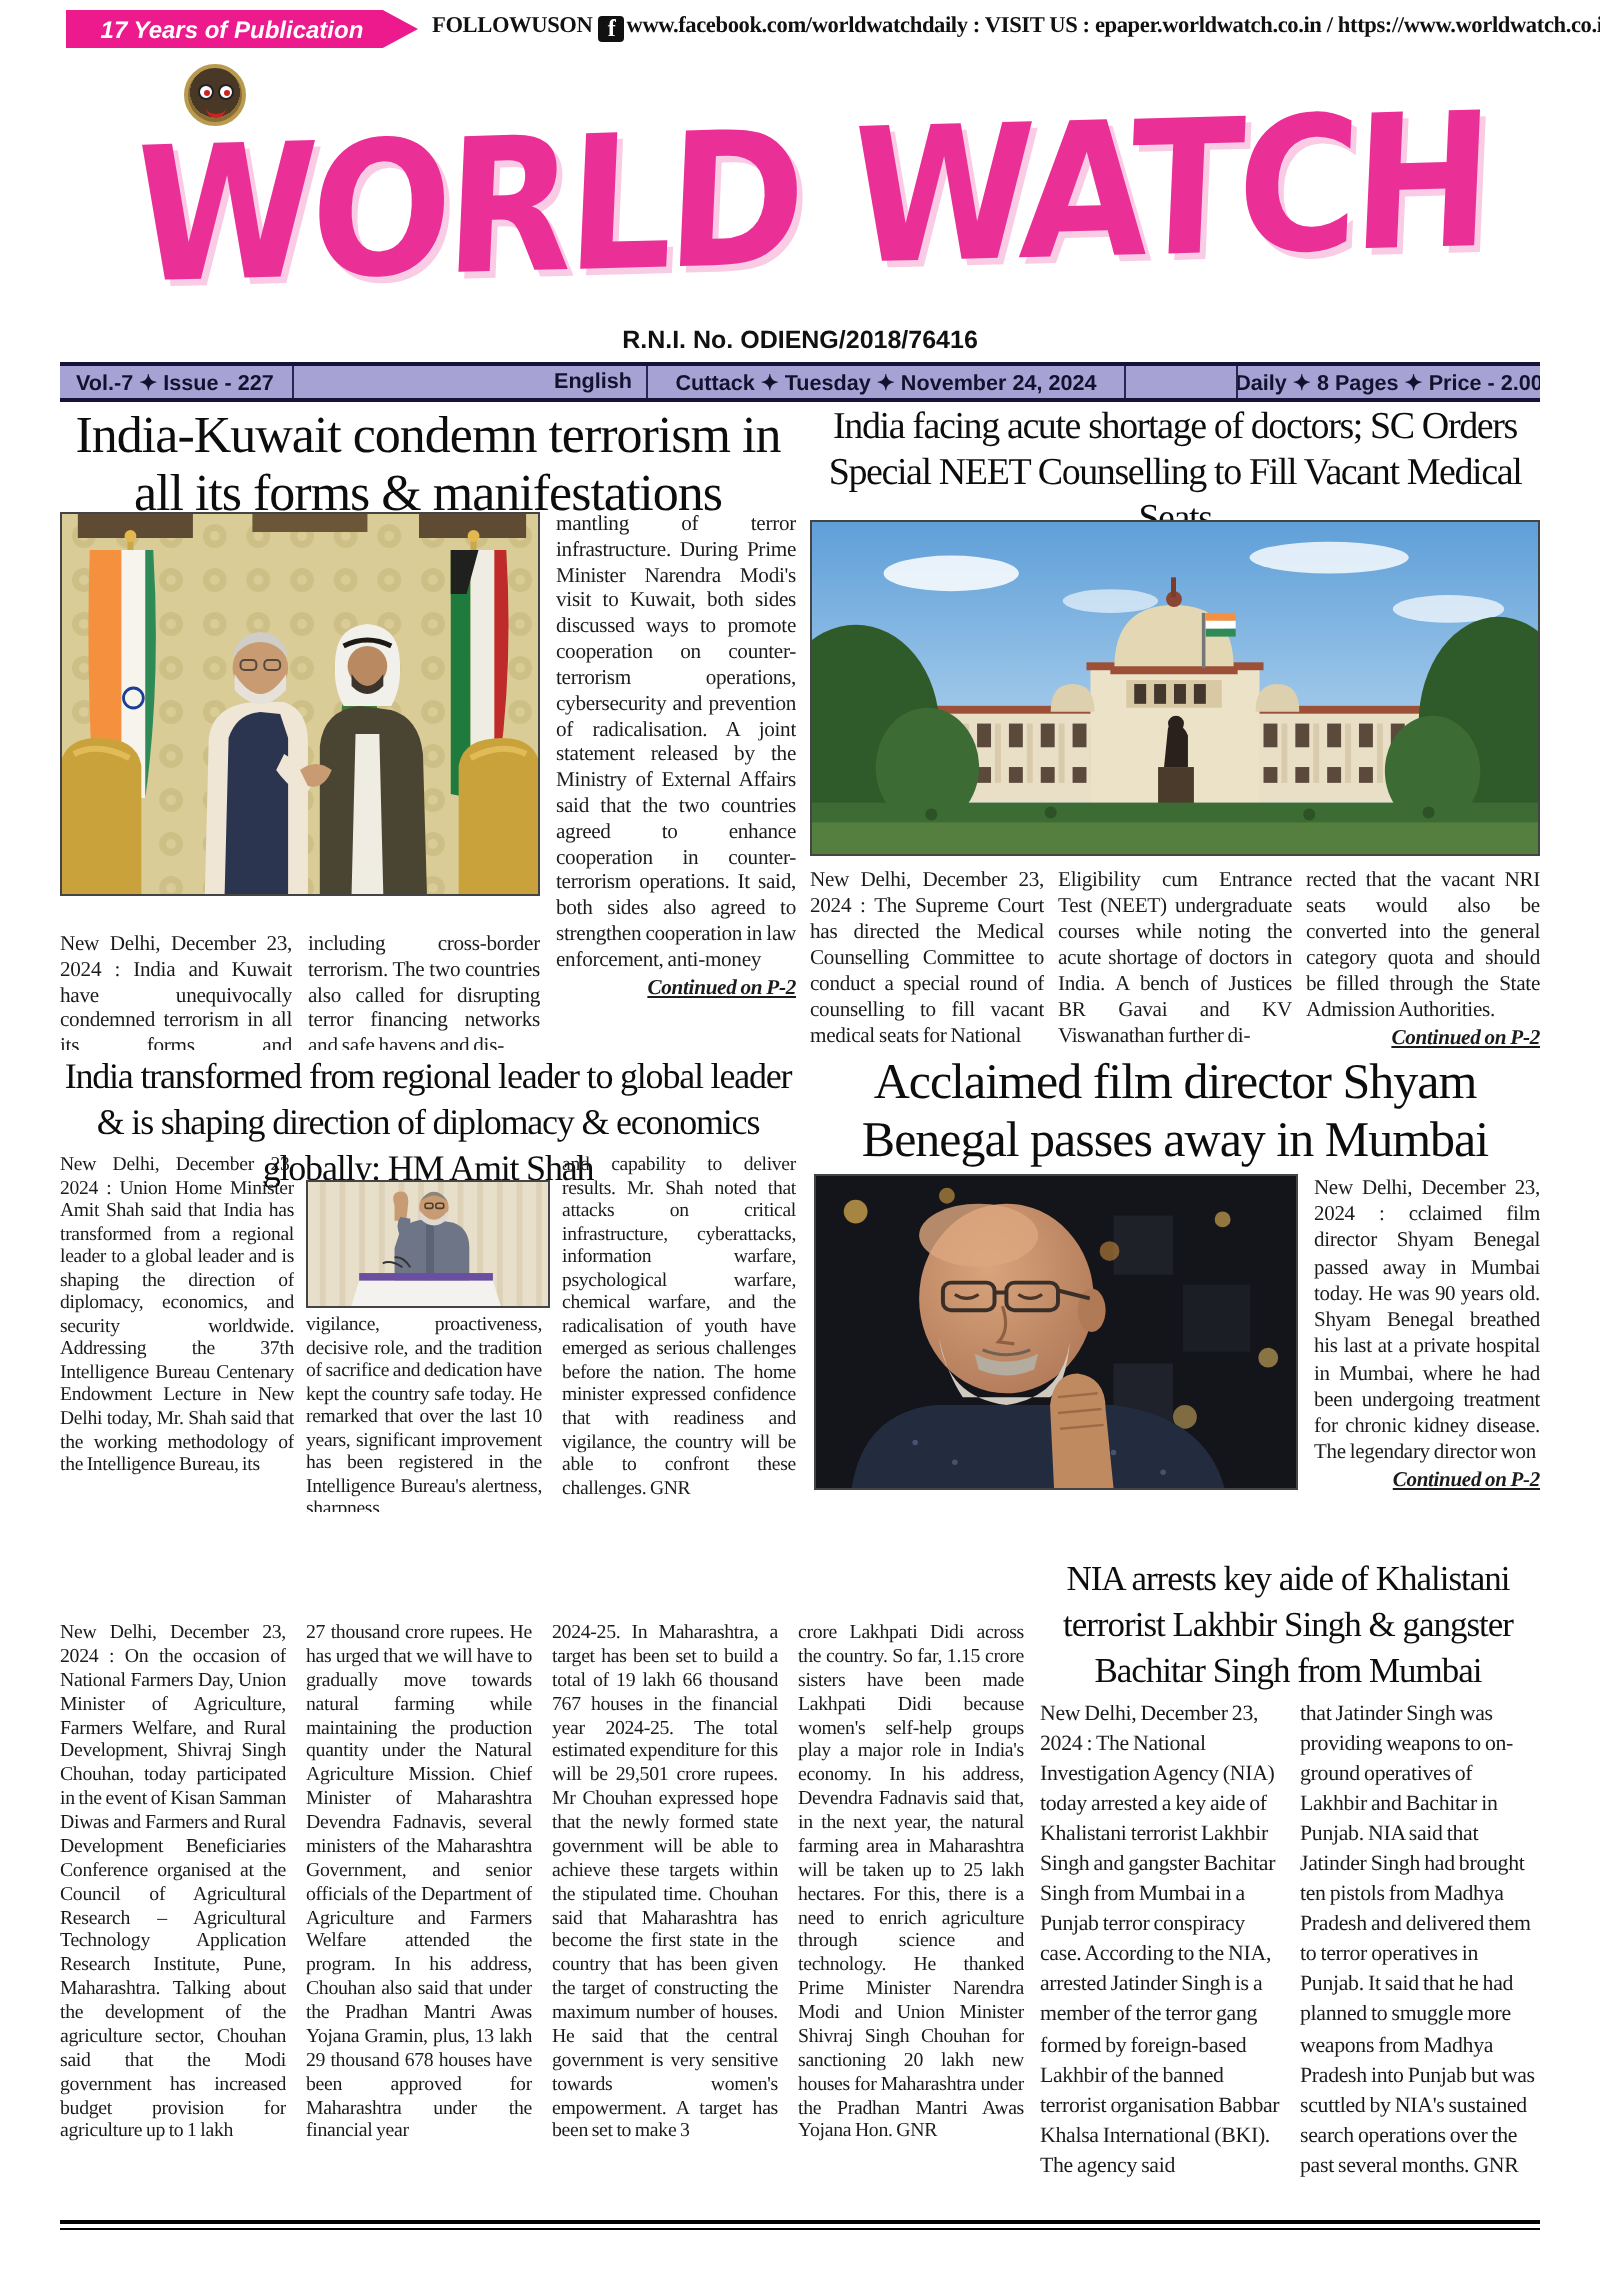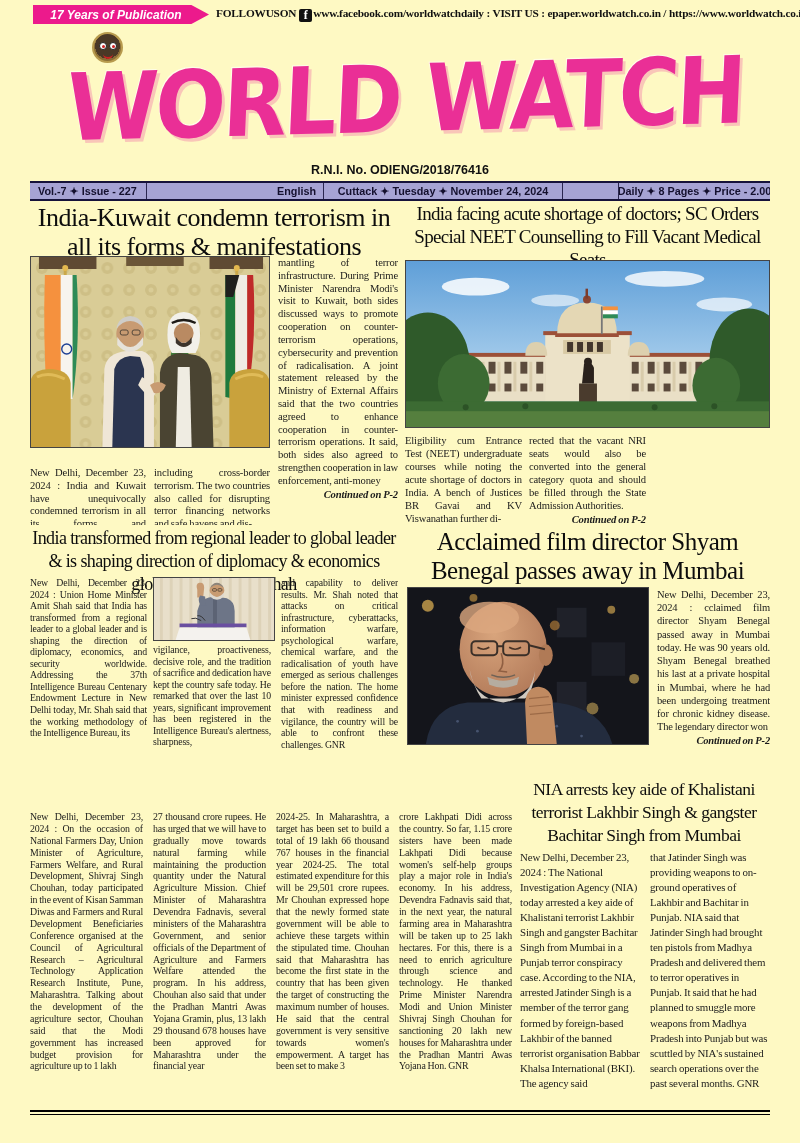--- a/index.html
+++ b/index.html
@@ -1,16 +1,16 @@
 <!DOCTYPE html>
 <html><head>
 <meta charset="utf-8">
 <style>
   html,body{margin:0;padding:0;background:#e8e8e8;}
-  .page{position:relative;width:800px;height:1143px;background:#fef9c3;margin:0 auto;overflow:hidden;
+  .page{position:relative;width:800px;height:1143px;background:#ffffff;margin:0 auto;overflow:hidden;
         font-family:"Liberation Serif",serif;color:#1a1a1a;}
   
   .ribbon{position:absolute;left:33px;top:5px;width:176px;height:19px;background:#ec1a8c;
           clip-path:polygon(0 0,90% 0,100% 50%,90% 100%,0 100%);
           display:flex;align-items:center;justify-content:center;}
   .ribbon span{color:#fff;font-family:"Liberation Sans",sans-serif;font-style:italic;font-weight:bold;
           font-size:12px;padding-right:10px;white-space:nowrap;}
   .followline{position:absolute;left:216px;top:7px;width:560px;font-size:11.3px;font-weight:bold;
           color:#111;white-space:nowrap;letter-spacing:-0.2px;}
   .fbicon{display:inline-block;width:13px;height:13px;background:#111;color:#fff;text-align:center;
@@ -36,21 +36,21 @@
   .infobar{position:absolute;left:30px;top:181px;width:740px;height:20px;background:#a6a3d4;
         border-top:2px solid #16123a;border-bottom:2px solid #16123a;box-sizing:border-box;
         display:flex;align-items:center;font-family:"Liberation Sans",sans-serif;
         font-weight:bold;font-size:10.8px;color:#14102e;}
   .infobar .cell{height:100%;display:flex;align-items:center;box-sizing:border-box;white-space:nowrap;overflow:hidden;}
   .infobar .div{width:0;height:100%;border-left:1px solid #2a2650;}
   
   .hl{font-family:"Liberation Serif",serif;font-weight:normal;color:#0d0d0d;text-align:center;}
   .col{font-family:"Liberation Serif",serif;color:#1b1b1b;text-align:justify;overflow:hidden;
        letter-spacing:-0.15px;word-spacing:-0.5px;}
-  .cont{display:block;text-align:right;font-style:italic;font-weight:bold;margin-top:1px;}
+  .cont{display:block;text-align:right;font-style:italic;font-weight:bold;margin-top:1px;text-decoration:underline;}
   .photo{border:1px solid #444;box-sizing:border-box;display:block;}
   .art{position:absolute;overflow:hidden;}
   
   .a1{left:30px;top:203px;width:368px;height:322px;}
   .a1 .hl{font-size:26px;line-height:1.13;letter-spacing:-0.5px;}
   .a1 .photo{position:absolute;left:0;top:53px;width:240px;height:192px;}
   .a1 .c3{position:absolute;left:248px;top:54px;width:120px;height:264px;font-size:10.6px;line-height:1.21;}
   .a1 .c12{position:absolute;left:0;top:252px;width:240px;height:70px;display:flex;gap:8px;margin-top:12px;}
   .a1 .c12 .col{width:116px;height:70px;font-size:10.6px;line-height:1.21;}
   .a1 .cont{font-size:10.6px;}
@@ -60,21 +60,21 @@
   .a2 .photo{position:absolute;left:0;top:57px;width:365px;height:168px;}
   .a2 .cols{position:absolute;left:0;top:231px;width:365px;height:91px;display:flex;gap:7px;}
   .a2 .cols .col{width:117px;height:91px;font-size:10.6px;line-height:1.23;}
   .a2 .cont{font-size:10.6px;}
   
   .a3{left:30px;top:527px;width:368px;height:229px;}
   .a3 .hl{font-size:18px;line-height:1.28;letter-spacing:-0.6px;}
   .a3 .body{position:absolute;left:0;top:50px;width:368px;height:179px;display:flex;gap:6px;}
   .a3 .col{width:118px;height:179px;font-size:9.8px;line-height:1.18;}
   .a3 .photo{width:122px;height:64px;margin-bottom:3px;}
-  .a3 .c2{width:122px;}
+  .a3 .c2{width:122px;margin-top:13px;}
   
   .a4{left:405px;top:527px;width:365px;height:233px;}
   .a4 .hl{font-size:25px;line-height:1.17;letter-spacing:-0.5px;}
   .a4 .photo{position:absolute;left:2px;top:60px;width:242px;height:158px;}
   .a4 .c1{position:absolute;left:252px;top:61px;width:113px;height:172px;font-size:10.5px;line-height:1.26;}
   .a4 .cont{font-size:10.5px;}
   
   .a5{left:30px;top:757px;width:482px;height:356px;}
   .a5 .hl{font-size:22.5px;line-height:1.14;letter-spacing:-0.5px;}
   .a5 .cols{position:absolute;left:0;top:54px;width:482px;height:300px;display:flex;gap:10px;}
@@ -243,20 +243,21 @@
       <ellipse cx="312" cy="126" rx="24" ry="28" fill="#3c6b33"></ellipse>
 
       <rect x="0" y="142" width="365" height="12" fill="#3c6b33"></rect>
       <rect x="0" y="152" width="365" height="16" fill="#557f3e"></rect>
       <circle cx="60" cy="148" r="3" fill="#2c5226"></circle>
         <circle cx="120" cy="147" r="3" fill="#2c5226"></circle>
       <circle cx="250" cy="148" r="3" fill="#2c5226"></circle>
         <circle cx="310" cy="147" r="3" fill="#2c5226"></circle>
     </svg>
     <div class="cols">
+      <div class="col">New Delhi, December 23, 2024 : The Supreme Court has directed the Medical Counselling Committee to conduct a special round of counselling to fill vacant medical seats for National</div>
       <div class="col">Eligibility cum Entrance Test (NEET) undergraduate courses while noting the acute shortage of doctors in India. A bench of Justices BR Gavai and KV Viswanathan further di-</div>
       <div class="col"><span>rected that the vacant NRI seats would also be converted into the general category quota and should be filled through the State Admission Authorities.</span><span class="cont">Continued on P-2</span>
       </div>
     </div>
   </div>
 
   <div class="art a3">
     <div class="hl">India transformed from regional leader to global leader &amp; is shaping direction of diplomacy &amp; economics globally: HM Amit Shah</div>
     <div class="body">
       <div class="col">New Delhi, December 23, 2024 : Union Home Minister Amit Shah said that India has transformed from a regional leader to a global leader and is shaping the direction of diplomacy, economics, and security worldwide. Addressing the 37th Intelligence Bureau Centenary Endowment Lecture in New Delhi today, Mr. Shah said that the working methodology of the Intelligence Bureau, its</div>

